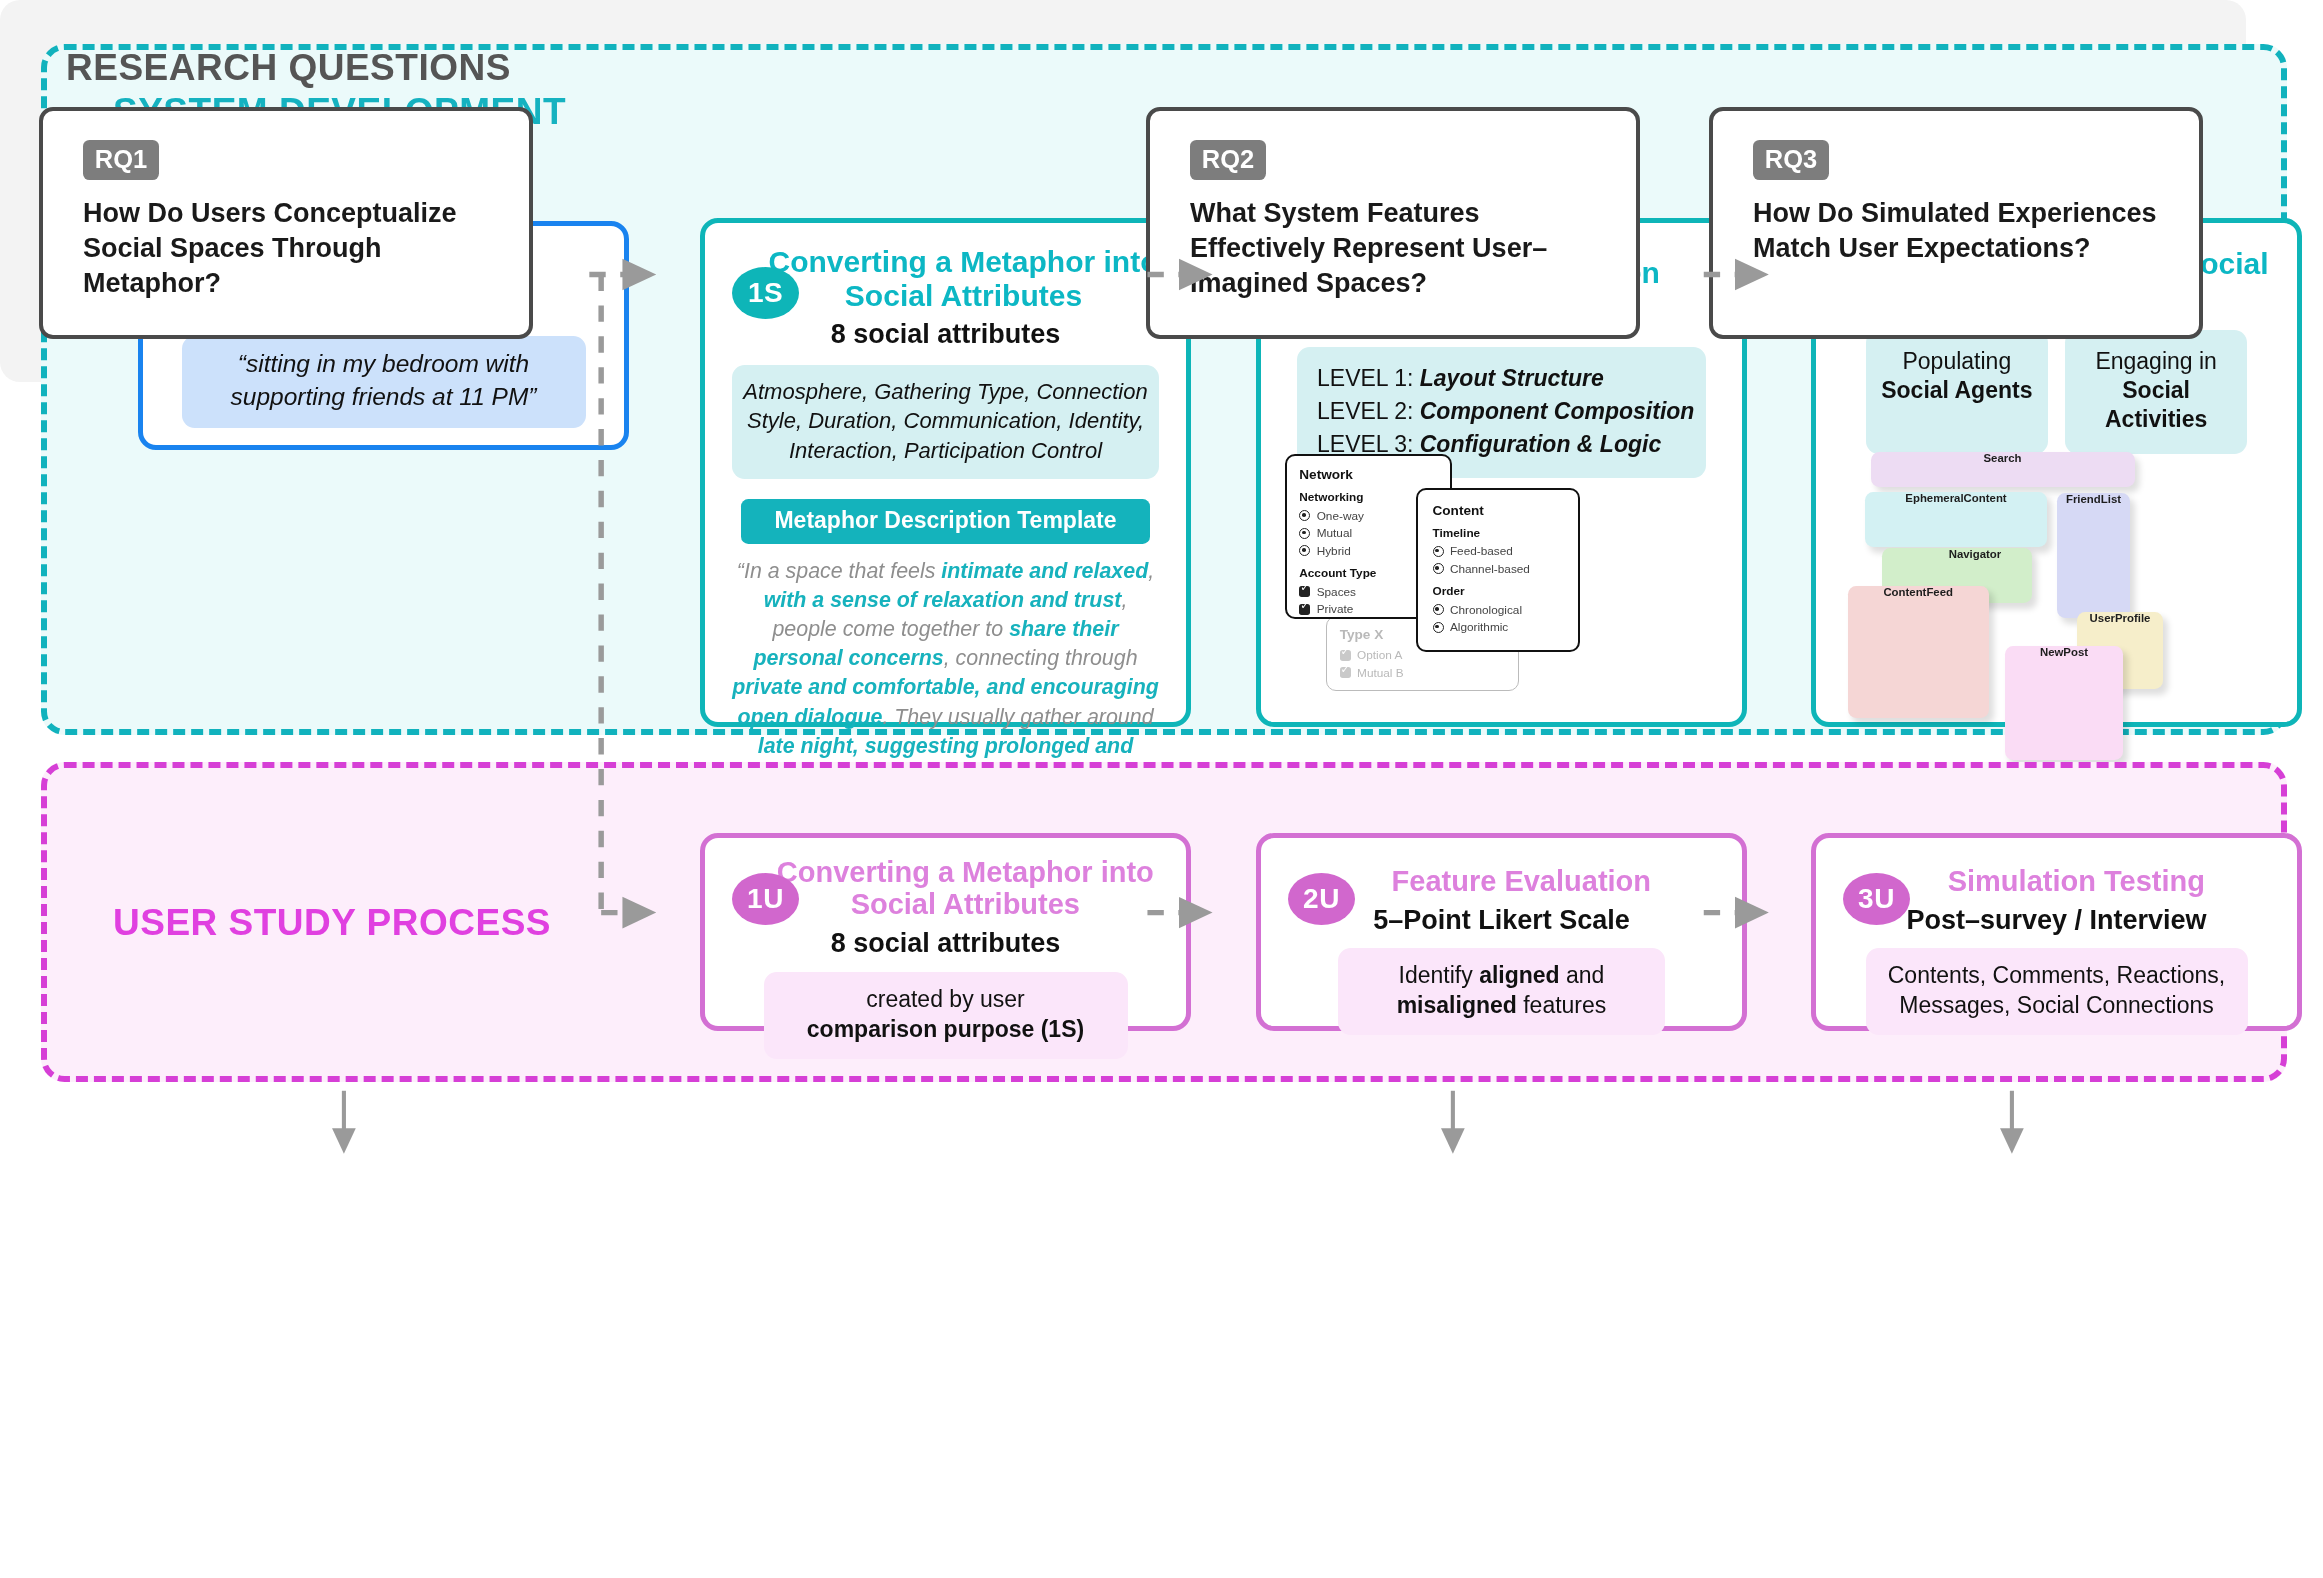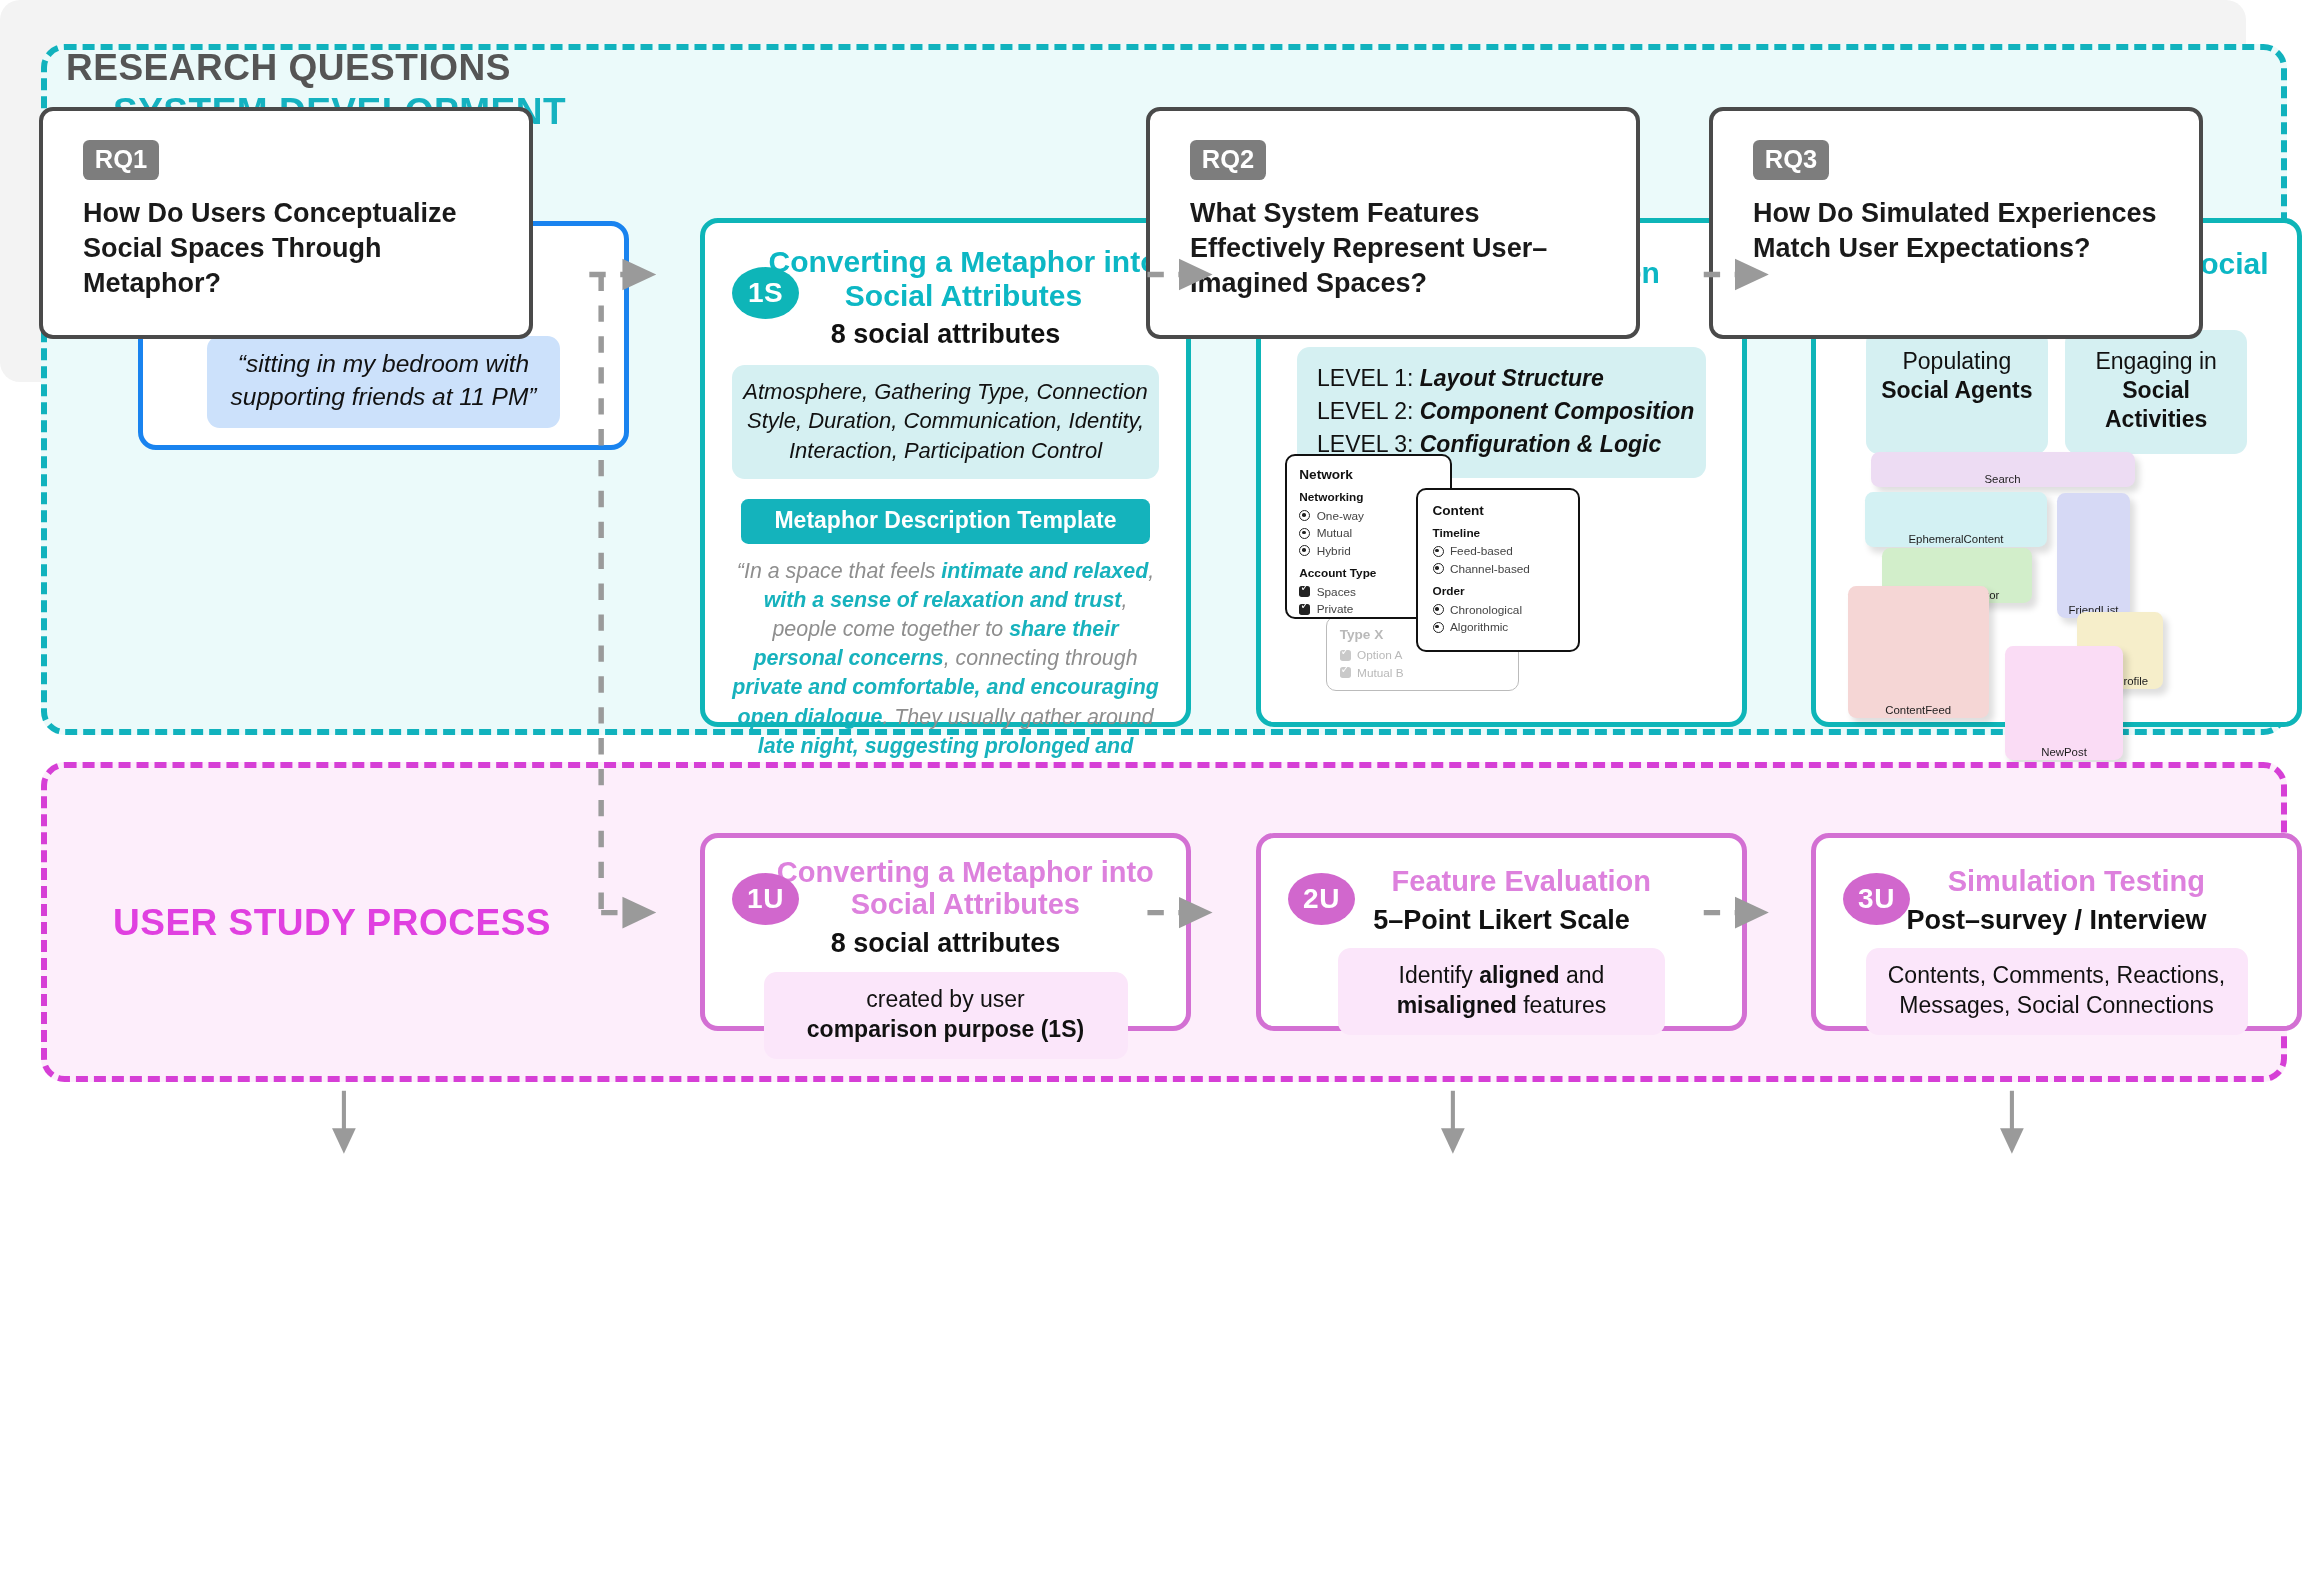--- a/index.html
+++ b/index.html
@@ -85,21 +85,21 @@
   }
   .pill.blue { background: #cce1fb; }
   .pill.teal { background: #d5f0f2; }
   .pill.pink { background: #fbe6fa; }
 
   
   #card-spatial { left: 91px; top: 171px; width: 491px; height: 229px; }
   #card-spatial .card-title { font-size: 31px; margin-top: 20px; }
   #card-spatial .card-sub  { font-size: 28px; margin-top: 8.2px; }
   #quote-pill {
-    margin: 15.5px auto 0; width: 353px; padding: 11.8px 9px 14.5px;
+    margin: 15.5px auto 0; width: 404px; padding: 11.8px 9px 14.5px;
     font-style: italic; font-size: 24.5px; line-height: 1.33; color: #111;
   }
 
   
   #card-1s { left: 653px; top: 168px; width: 491px; height: 509px; }
   #card-1s .badge { left: 27px; top: 44px; }
   #card-1s .card-title { font-size: 30px; margin: 22px 22px 0 58px; }
   #card-1s .card-sub { font-size: 27px; margin-top: 7.3px; }
   #attr-pill {
     margin: 14.5px auto 0; width: 427px; padding: 11.8px 7.3px 13.6px;
@@ -154,22 +154,22 @@
   #card-3s { left: 1764px; top: 168px; width: 491px; height: 509px; }
   #card-3s .badge { left: 27px; top: 40px; }
   #card-3s .card-title { font-size: 30px; margin: 23.6px 12.7px 0 55px; }
   #twobox { display: flex; gap: 17.3px; justify-content: center; margin-top: 16.4px; }
   #twobox .pill { width: 182px; padding: 17.3px 5.5px 20px; font-size: 23px; line-height: 1.25; color: #111; }
   #twobox .pill b { font-weight: bold; }
 
   
   .simbox {
     position: absolute; border-radius: 8.2px;
-    display: flex; align-items: flex-end; justify-content: center;
-    text-align: center; font-size: 11.4px; font-weight: normal;
+    display: flex; align-items: flex-start; justify-content: center;
+    text-align: center; font-size: 11.4px; font-weight: bold;
     color: #1d1d1d; line-height: 1.2;
     box-shadow: 4.5px 5.5px 6.4px rgba(0,0,0,0.13);
   }
   #simwrap { position: absolute; left: 29px; top: 225px; width: 427px; height: 264px; }
 
   
   #card-1u { left: 653px; top: 65px; width: 491px; height: 198px; }
   #card-2u { left: 1209px; top: 65px; width: 491px; height: 198px; }
   #card-3u { left: 1764px; top: 65px; width: 491px; height: 198px; }
   .ucard .badge { left: 27px; top: 35px; }

